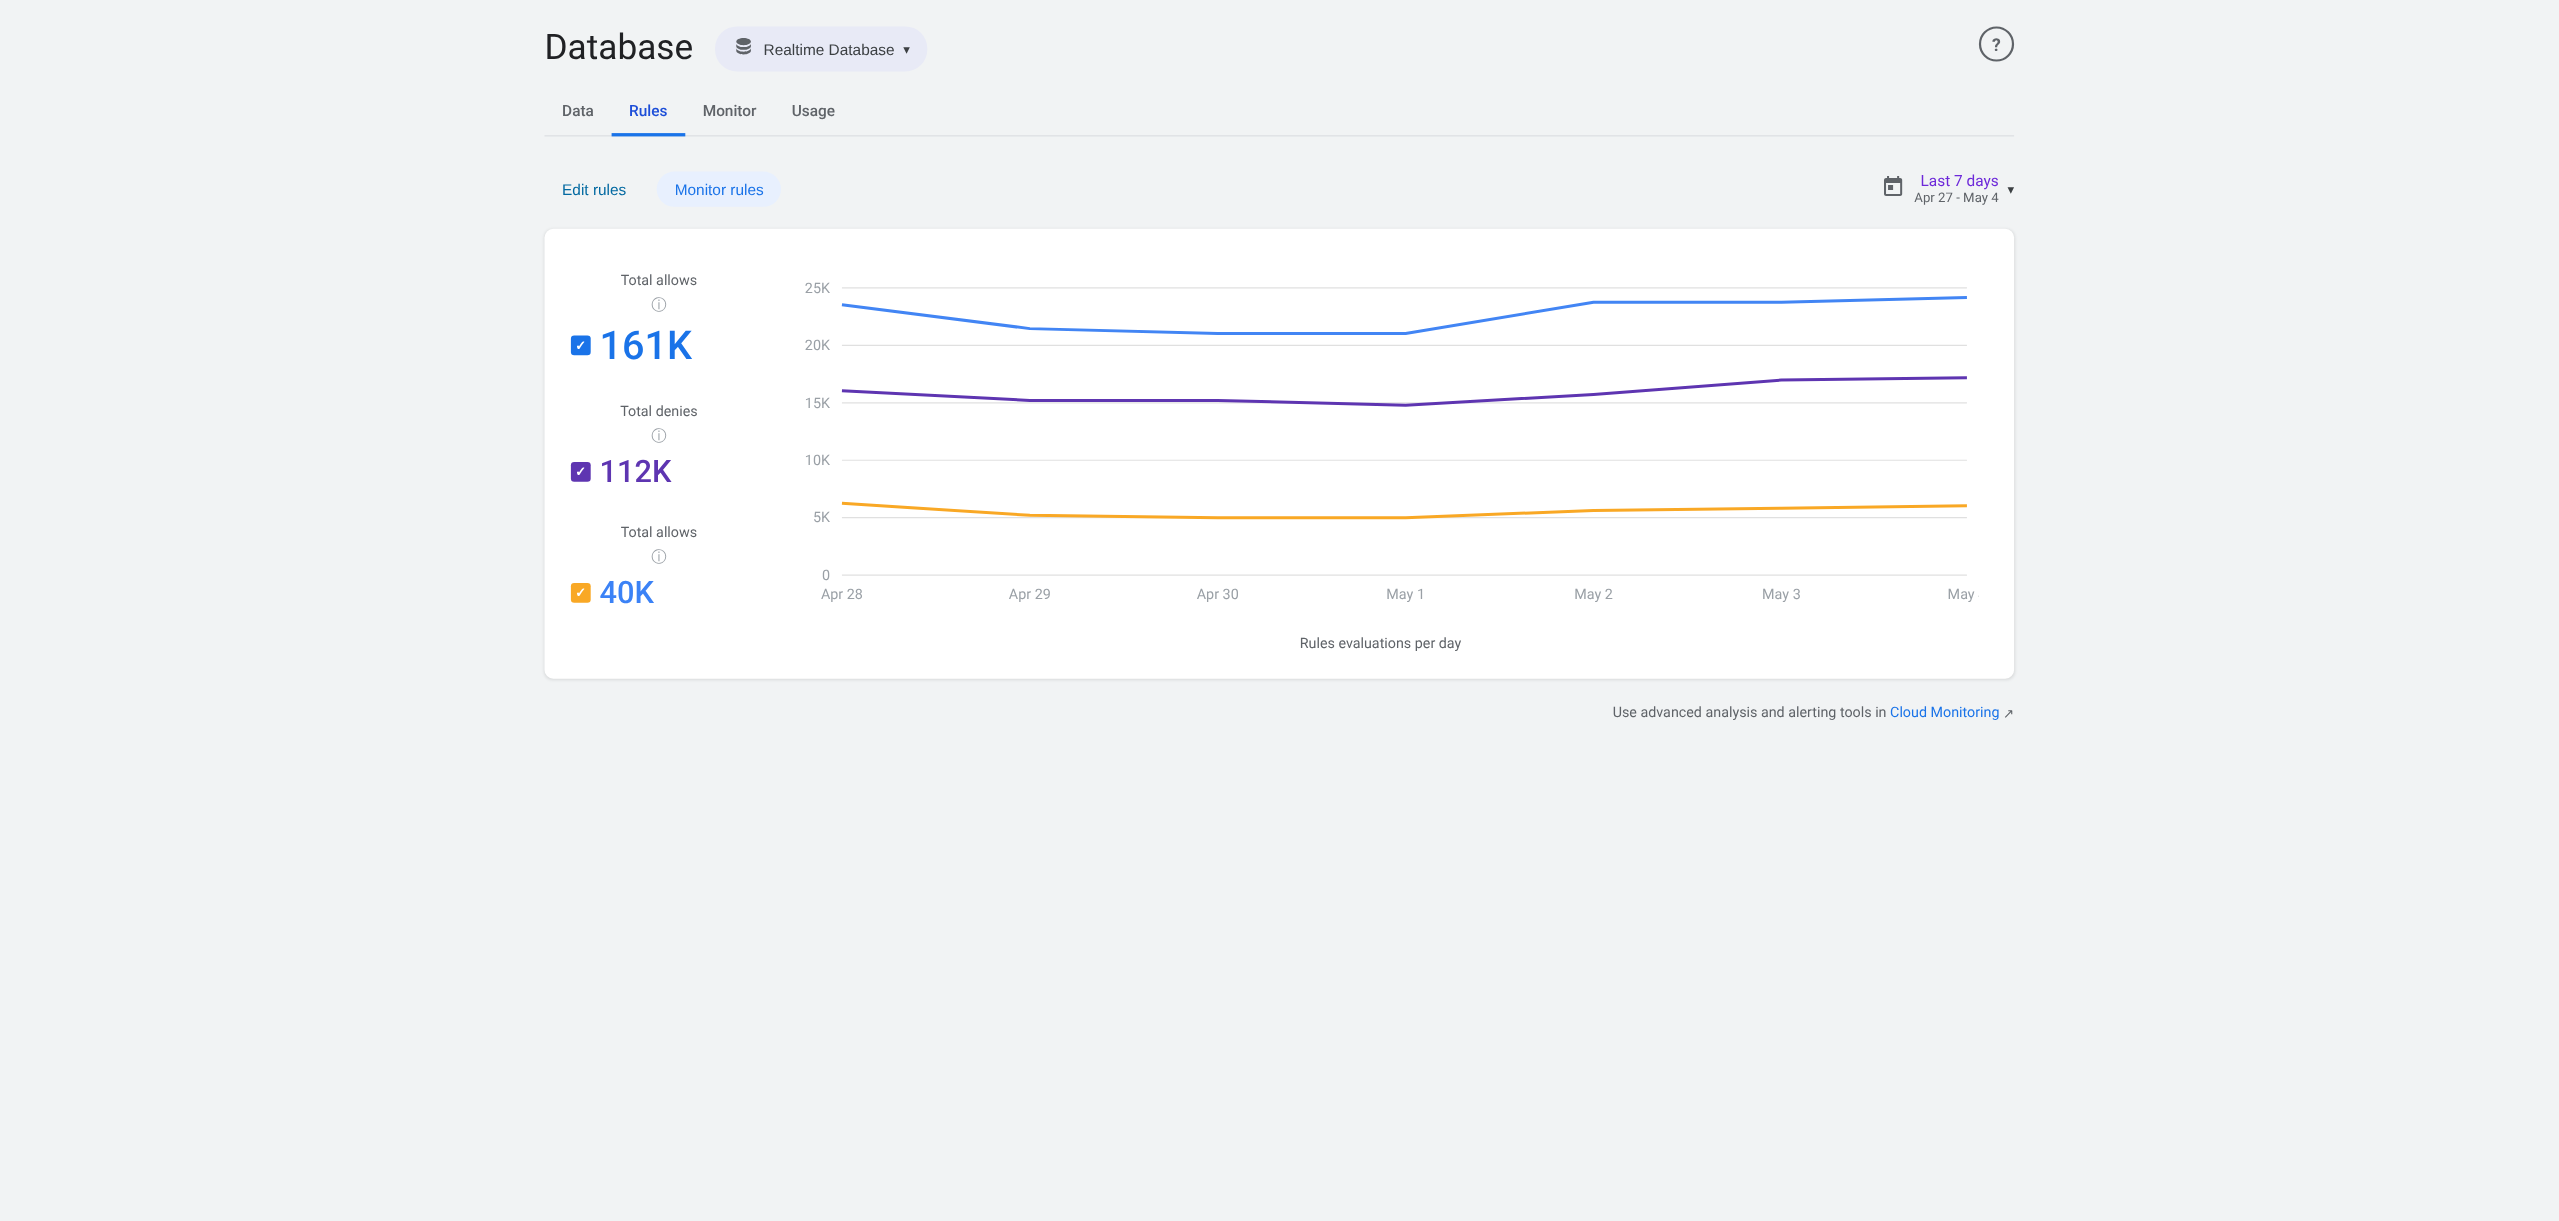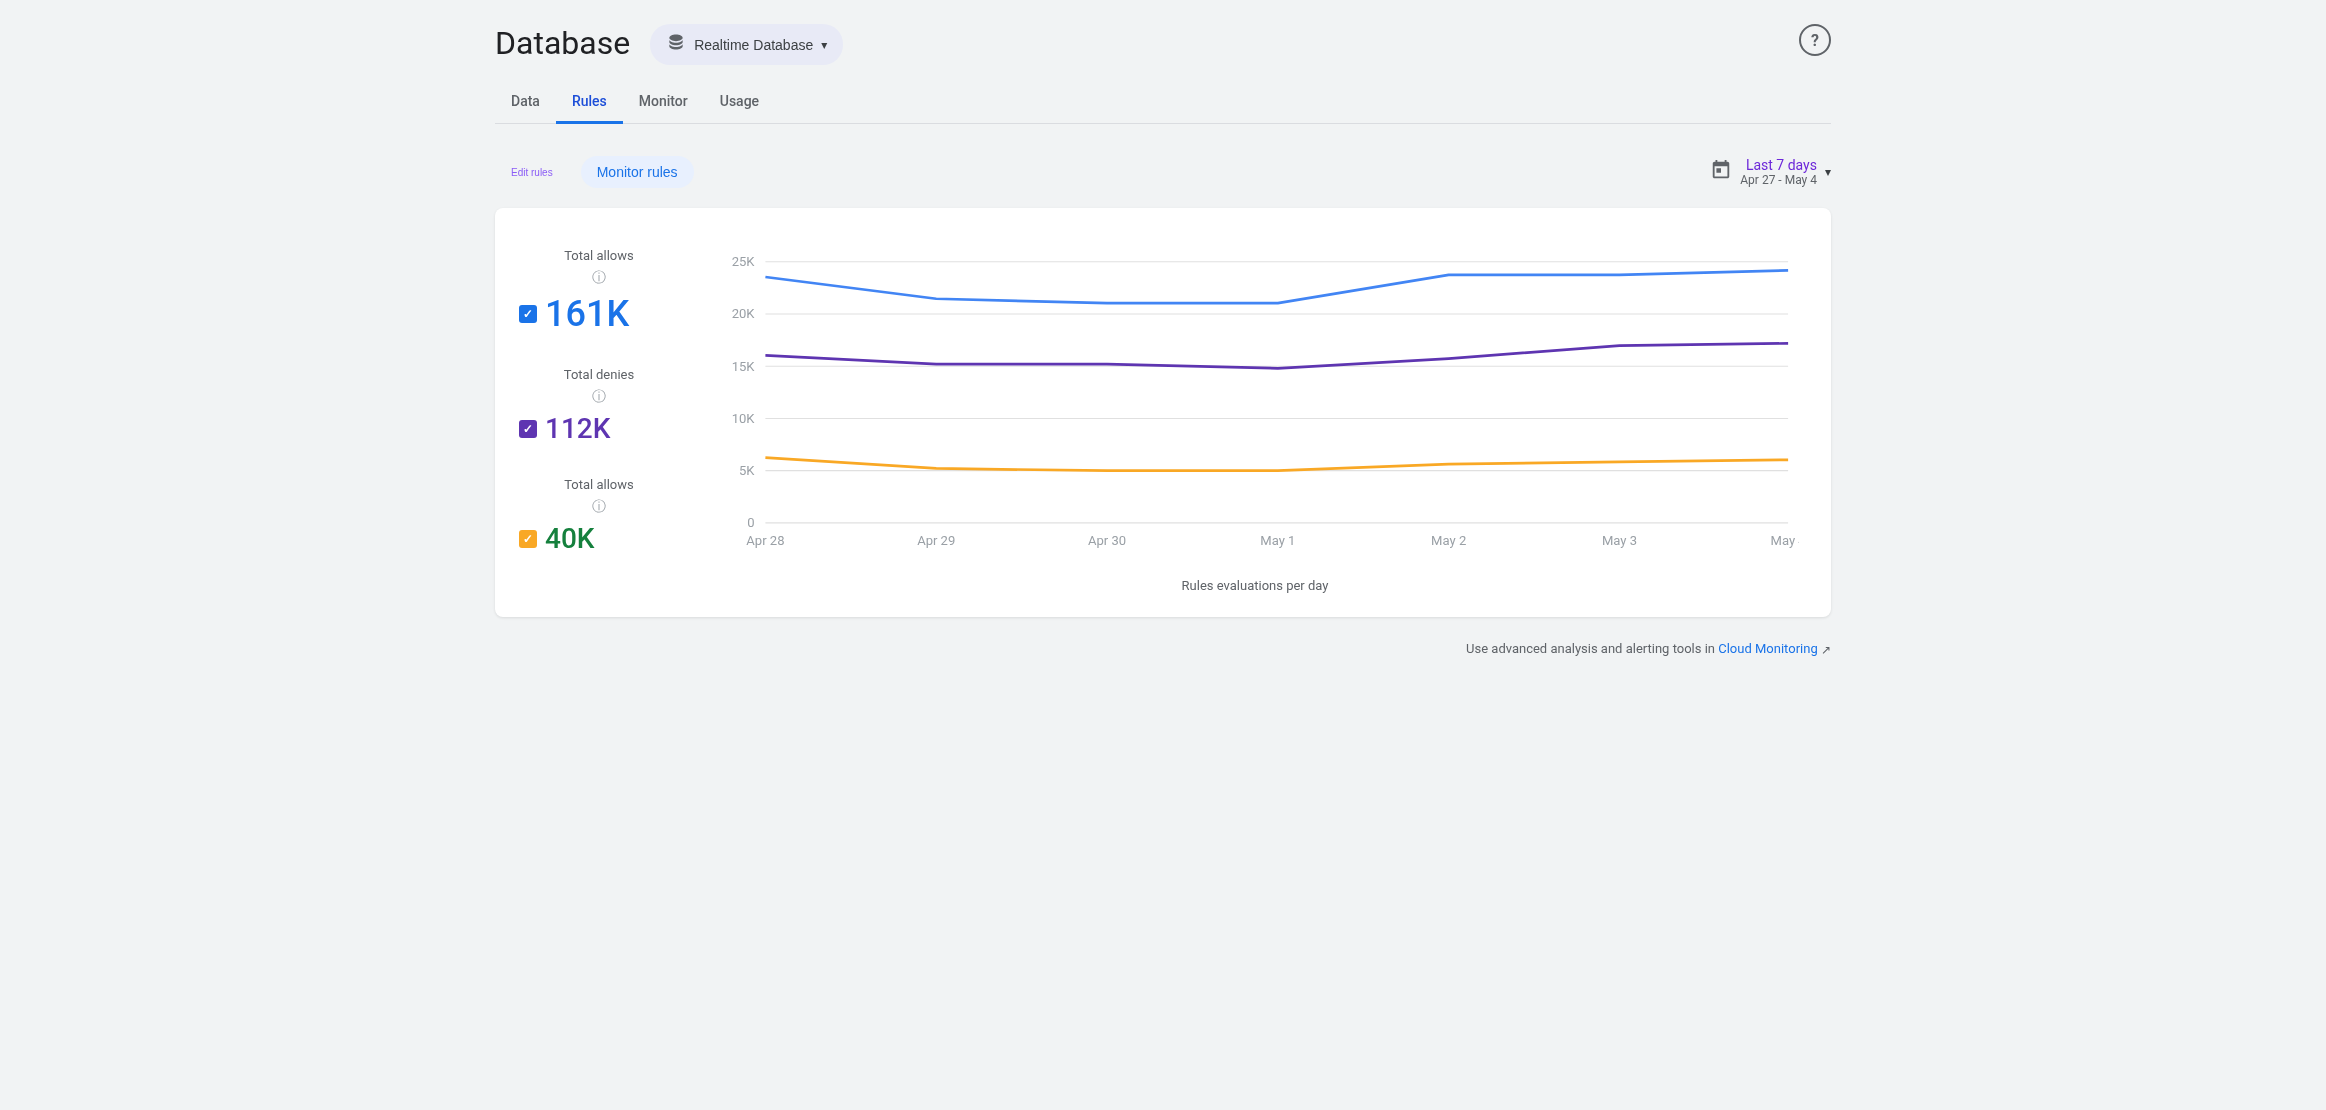--- a/index.html
+++ b/index.html
@@ -85,22 +85,22 @@
     }
     .toolbar-left {
       display: flex;
       align-items: center;
       gap: 12px;
     }
     .edit-rules-btn {
       padding: 8px 16px;
       border: none;
       background: transparent;
-      color: #8b5cf6;
-      font-size: 10px;
+      color: #0369a1;
+      font-size: 14px;
       font-weight: 500;
       cursor: pointer;
       border-radius: 4px;
     }
     .monitor-rules-btn {
       padding: 8px 16px;
       border: none;
       background: #e8f0fe;
       color: #1a73e8;
       font-size: 14px;
@@ -209,21 +209,21 @@
       color: #1a73e8;
     }
     .legend-count-purple {
       font-size: 28px;
       font-weight: 500;
       color: #5e35b1;
     }
     .legend-count-yellow {
       font-size: 28px;
       font-weight: 500;
-      color: #15803d;
+      color: #3b82f6;
     }
     .chart-area {
       flex: 1;
       position: relative;
     }
     .chart-svg-wrapper {
       width: 100%;
     }
     .chart-x-label {
       text-align: center;

